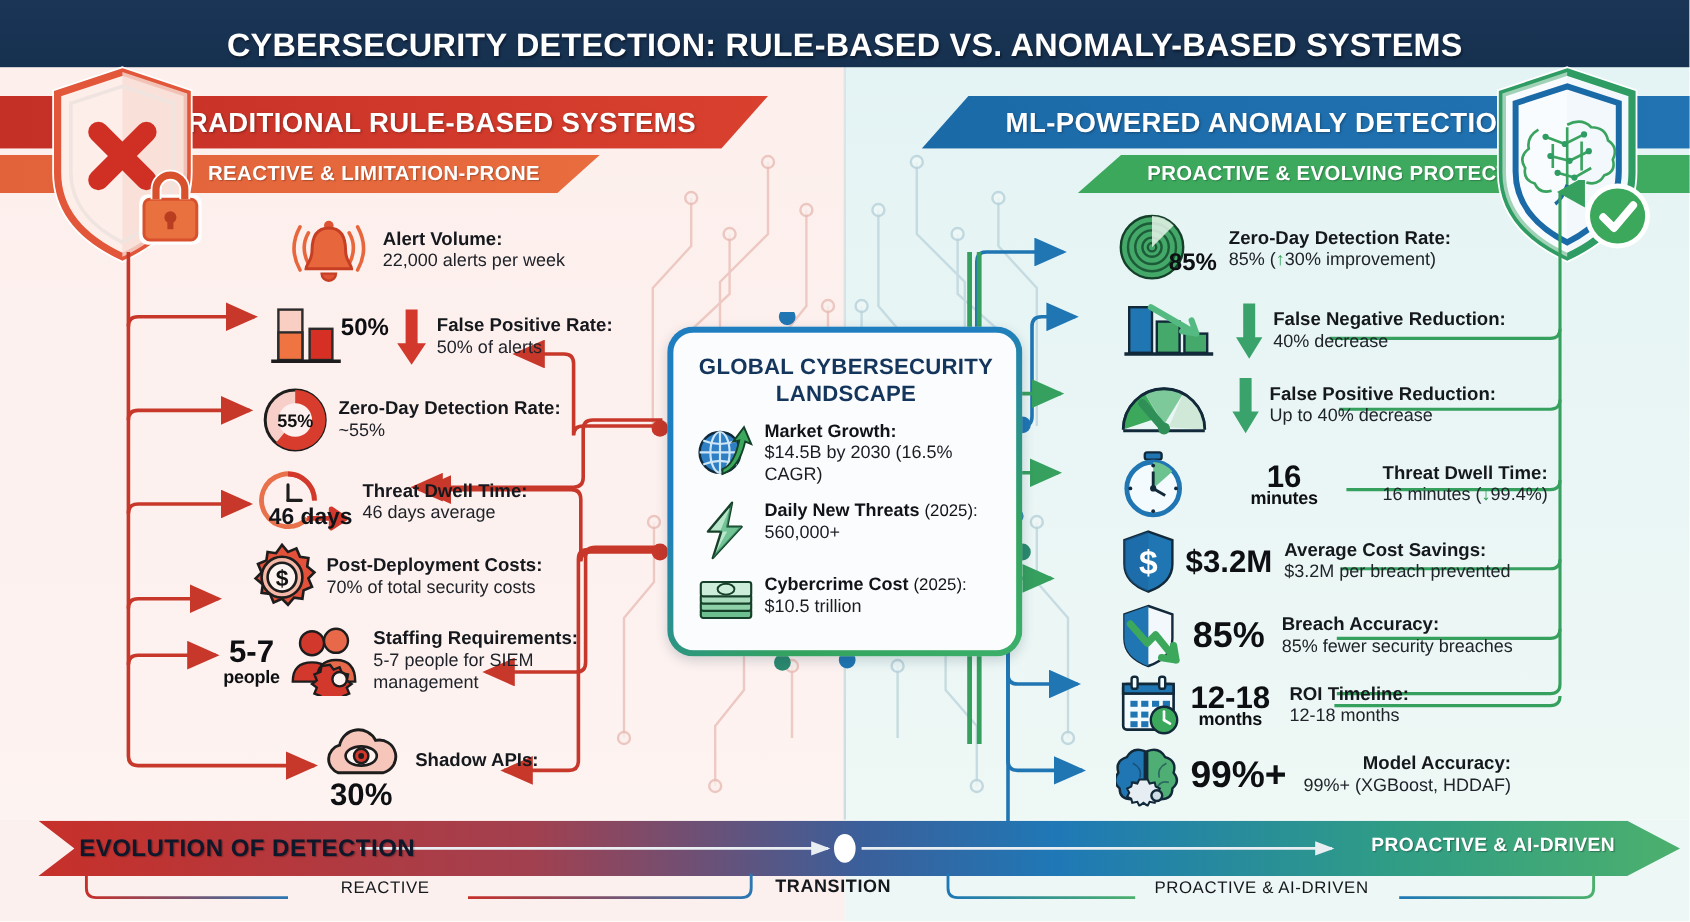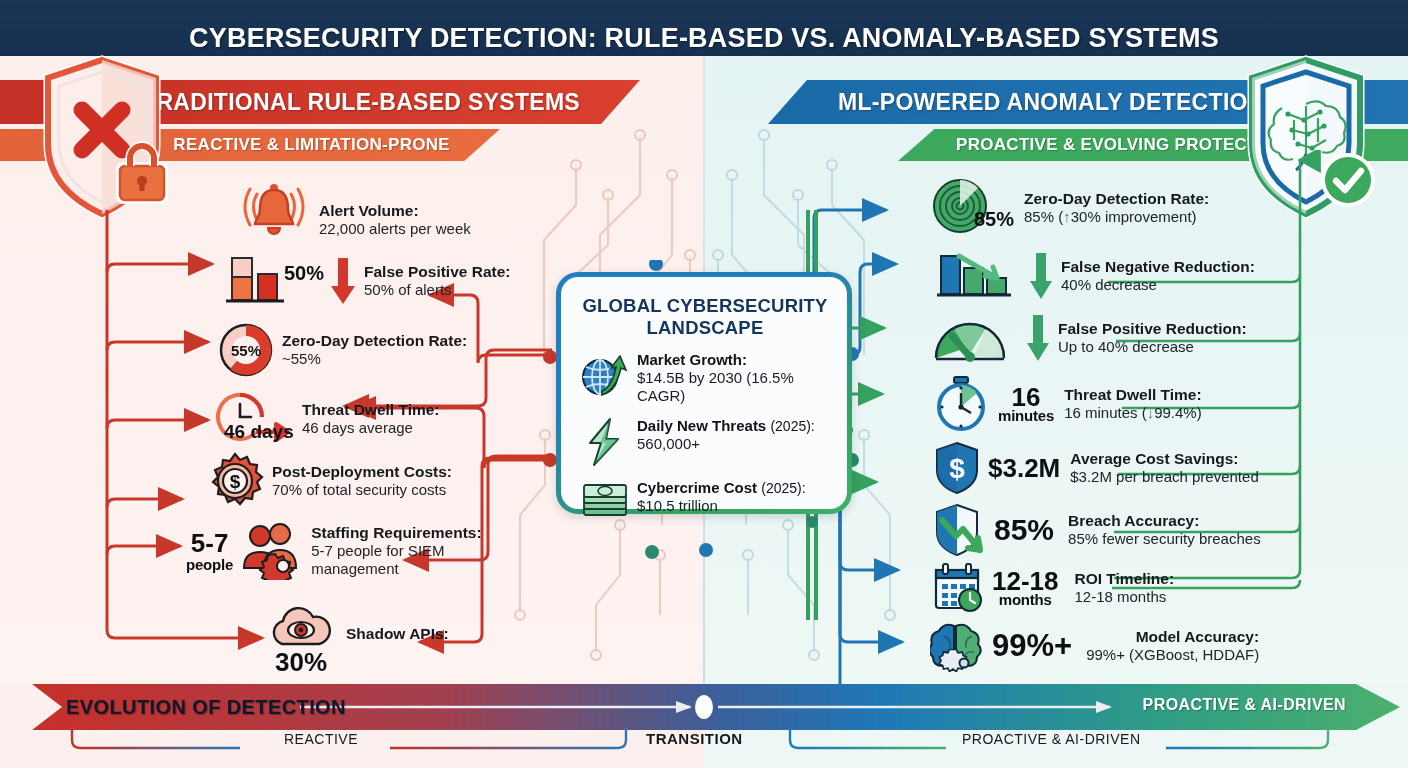--- a/index.html
+++ b/index.html
@@ -91,21 +91,21 @@
   .metric .ttl { font-size:15.5px; font-weight:bold; color:#15181c; line-height:1.18;
                  white-space:nowrap; }
   .metric .sub { font-size:15px; color:#20242a; line-height:1.2; }
   .metric .sub.wrap { white-space:normal; }
   .bignum { font-size:26px; font-weight:bold; color:#0d0f12; line-height:.95; }
   .bignum .unit { display:block; font-size:15px; font-weight:bold; letter-spacing:-.2px; }
   .badge-pct { font-size:20px; font-weight:bold; color:#0d0f12; }
 
   
   .center-card {
-    position:absolute; left:556px; top:272px; width:296px; height:242px;
+    position:absolute; left:556px; top:272px; width:296px; height:275px;
     background:#fbfcfd; border-radius:22px;
     border:5px solid transparent;
     background-image:linear-gradient(#fbfcfd,#fbfcfd),
                      linear-gradient(150deg,#1f7ec0 0%,#1f7ec0 35%,#34a35f 75%,#3cb06a 100%);
     background-origin:border-box; background-clip:padding-box,border-box;
     box-shadow:0 3px 10px rgba(20,50,70,.18);
     padding:18px 16px 10px 18px;
   }
   .center-card h2 { font-size:18.5px; font-weight:bold; color:#14365c; text-align:center;
                     line-height:1.18; letter-spacing:.2px; margin-bottom:12px; }
@@ -325,21 +325,21 @@
   <svg style="position:absolute;left:540;top:260px;left:540px;width:340px;height:300px" viewBox="0 0 340 300">
     <circle cx="10" cy="97" r="7" fill="#c7382b"></circle>
     <circle cx="10" cy="200" r="7" fill="#c7382b"></circle>
     <circle cx="312" cy="94" r="7" fill="#2076b3"></circle>
     <circle cx="312" cy="200" r="7" fill="#2a8a6f"></circle>
     <circle cx="116" cy="4" r="7" fill="#2076b3"></circle>
     <circle cx="166" cy="290" r="7" fill="#2076b3"></circle>
     <circle cx="112" cy="292" r="7" fill="#2a8a6f"></circle>
   </svg>
 
-  <div class="metric" style="left:237px; top:180px;align-items:flex-end;">
+  <div class="metric" style="left:237px; top:180px;">
     <div class="ico">
       <svg width="74" height="58" viewBox="0 0 74 58">
         <g fill="none" stroke="#e8663c" stroke-width="3" stroke-linecap="round">
           <path d="M20 14 q-7 12 0 26"></path>
             <path d="M13 9 q-10 18 0 36"></path>
           <path d="M54 14 q7 12 0 26"></path>
             <path d="M61 9 q10 18 0 36"></path>
         </g>
         <circle cx="37" cy="8" r="4" fill="#dd5334"></circle>
         <path d="M37 10 c-11 0 -14 9 -14 19 c0 9 -5 11 -5 15 h38 c0-4 -5-6 -5-15 c0-10 -3-19 -14-19Z" fill="#e8663c" stroke="#c63f24" stroke-width="2.5"></path>
@@ -579,21 +579,21 @@
       <svg width="24" height="50" viewBox="0 0 24 50">
         <path d="M7 2 h10 v28 h6 L12 48 L1 30 h6Z" fill="#3aa36c"></path>
       </svg>
     </div>
     <div class="txt">
       <div class="ttl">False Positive Reduction:</div>
       <div class="sub">Up to 40% decrease</div>
     </div>
   </div>
 
-  <div class="metric" style="left:932px; top:375px;">
+  <div class="metric" style="left:932px; top:375px;gap:44px;">
     <div class="ico">
       <svg width="60" height="58" viewBox="0 0 60 58">
         <rect x="22" y="2" width="14" height="6" rx="2" fill="#2076b3" stroke="#12293a" stroke-width="2"></rect>
         <circle cx="29" cy="32" r="22" fill="#f4fbff" stroke="#2076b3" stroke-width="4"></circle>
         <path d="M29 32 L29 10 A22 22 0 0 1 45 18 Z" fill="#6dc38f"></path>
         <g fill="#12293a">
           <circle cx="29" cy="13" r="1.6"></circle>
             <circle cx="48" cy="32" r="1.6"></circle>
           <circle cx="29" cy="51" r="1.6"></circle>
             <circle cx="10" cy="32" r="1.6"></circle>

